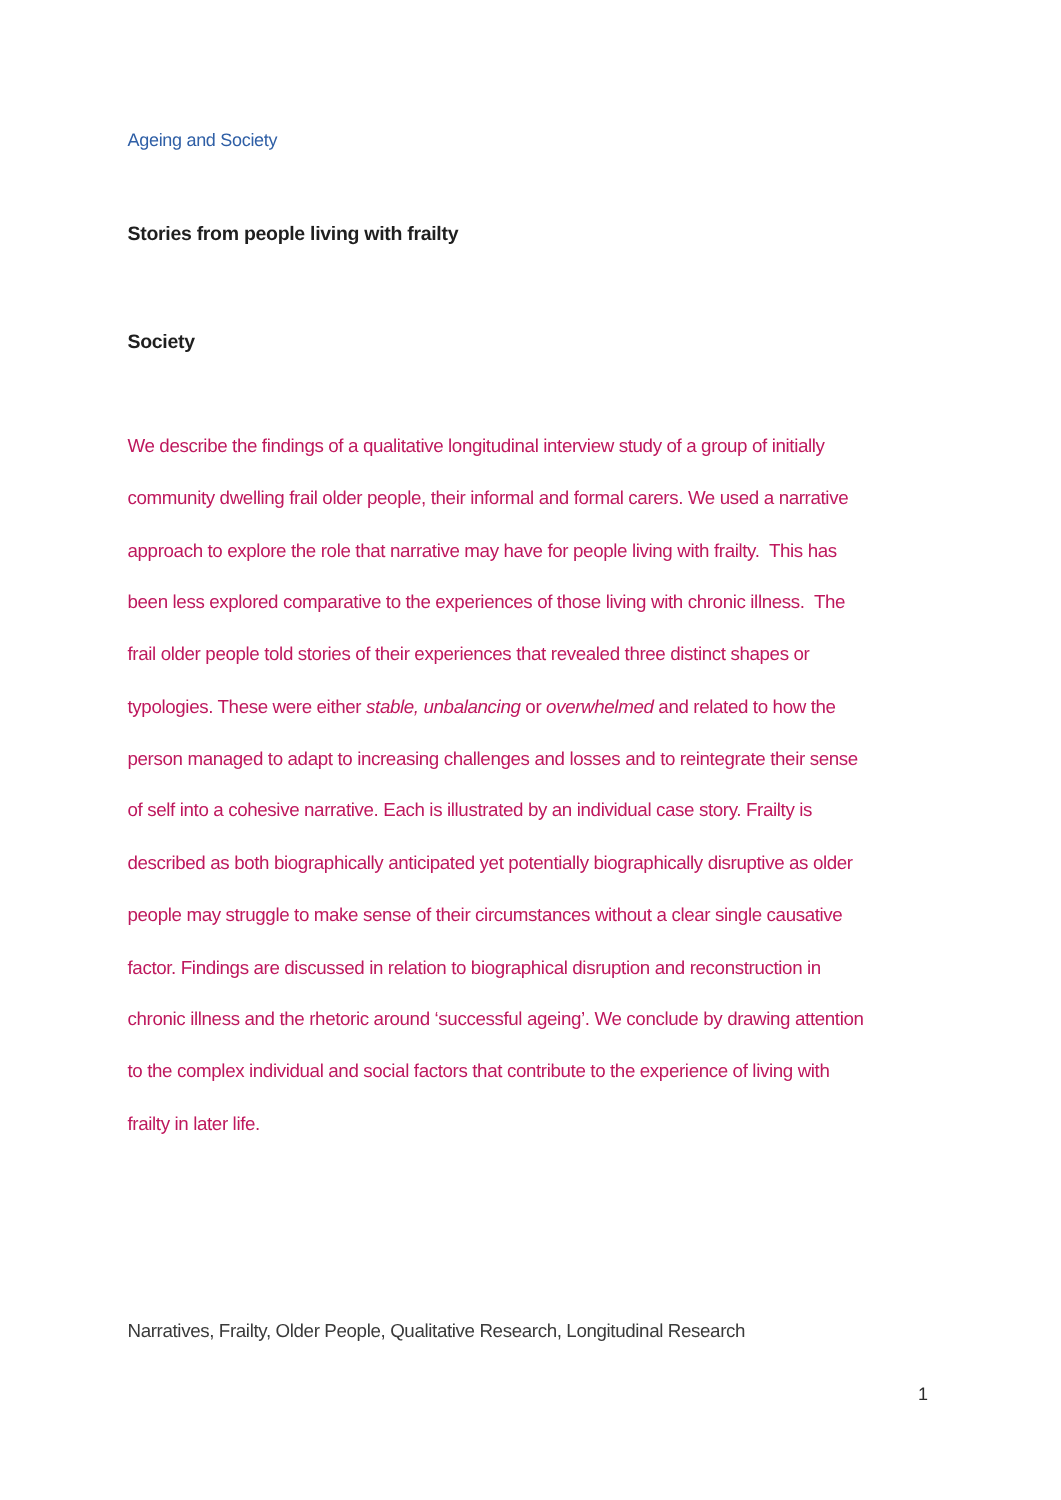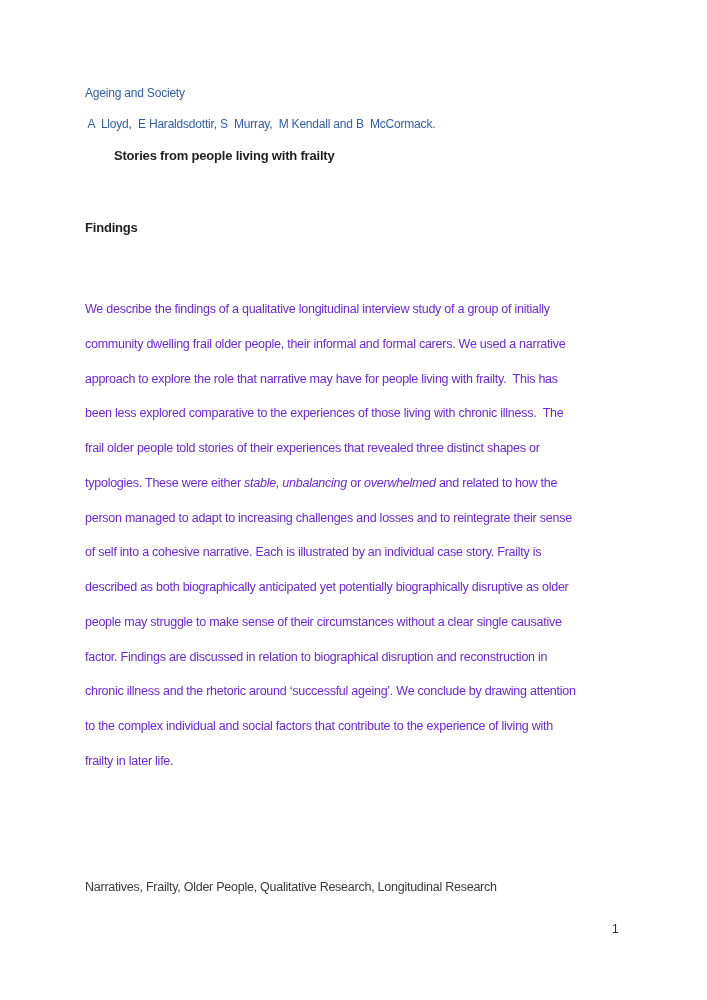--- a/index.html
+++ b/index.html
@@ -20,32 +20,31 @@
   }
   .authors-line{
     left:85px;top:117px;
     font-size:12px;letter-spacing:-0.2px;
     color:#2f5fa6;
   }
   .paper-title{
     left:85px;top:148px;
     font-size:13px;font-weight:bold;letter-spacing:-0.2px;
     color:#1f1f1f;
-    margin-left:29px;
   }
   .abstract-heading{
     left:85px;top:220px;
     font-size:13px;font-weight:bold;letter-spacing:-0.2px;
     color:#1f1f1f;
   }
   .abstract-paragraph{
-    left:85px;top:292px;
+    left:85px;top:280px;
     font-size:12.5px;letter-spacing:-0.25px;
     line-height:34.75px;
-    color:#6d28d9;
+    color:#be185d;
   }
   .abstract-paragraph .abs-line{white-space:pre;}
   .abstract-paragraph em{}
   .keywords-block{
     left:85px;top:800px;
     font-size:12.5px;letter-spacing:-0.25px;
     line-height:34.75px;
     color:#3a3a3a;
   }
   .page-number{
@@ -54,25 +53,24 @@
     color:#2b2b2b;
   }
 </style>
 </head>
 <body>
 
 <div class="page">
 
   <div class="abs journal-line">Ageing and Society</div>
 
-  <div class="abs authors-line"> A  Lloyd,  E Haraldsdottir, S  Murray,  M Kendall and B  McCormack.</div>
 
   <div class="abs paper-title">Stories from people living with frailty</div>
 
-  <div class="abs abstract-heading">Findings</div>
+  <div class="abs abstract-heading">Society</div>
 
   <div class="abs abstract-paragraph"><div class="abs-line"><span>We describe the findings of a qualitative longitudinal interview study of a group of initially</span></div><div class="abs-line"><span>community dwelling frail older people, their informal and formal carers. We used a narrative</span></div><div class="abs-line"><span>approach to explore the role that narrative may have for people living with frailty.  This has</span></div><div class="abs-line"><span>been less explored comparative to the experiences of those living with chronic illness.  The</span></div><div class="abs-line"><span>frail older people told stories of their experiences that revealed three distinct shapes or</span></div><div class="abs-line"><span>typologies. These were either </span><em>stable, unbalancing</em><span> or </span><em>overwhelmed</em><span> and related to how the</span></div><div class="abs-line"><span>person managed to adapt to increasing challenges and losses and to reintegrate their sense</span></div><div class="abs-line"><span>of self into a cohesive narrative. Each is illustrated by an individual case story. Frailty is</span></div><div class="abs-line"><span>described as both biographically anticipated yet potentially biographically disruptive as older</span></div><div class="abs-line"><span>people may struggle to make sense of their circumstances without a clear single causative</span></div><div class="abs-line"><span>factor. Findings are discussed in relation to biographical disruption and reconstruction in</span></div><div class="abs-line"><span>chronic illness and the rhetoric around ‘successful ageing’. We conclude by drawing attention</span></div><div class="abs-line"><span>to the complex individual and social factors that contribute to the experience of living with</span></div><div class="abs-line"><span>frailty in later life.</span></div></div>
 
   <div class="abs keywords-block">
     <div class="abs-line">Narratives, Frailty, Older People, Qualitative Research, Longitudinal Research</div>
   </div>
 
   <div class="abs page-number">1</div>
 
 </div>

